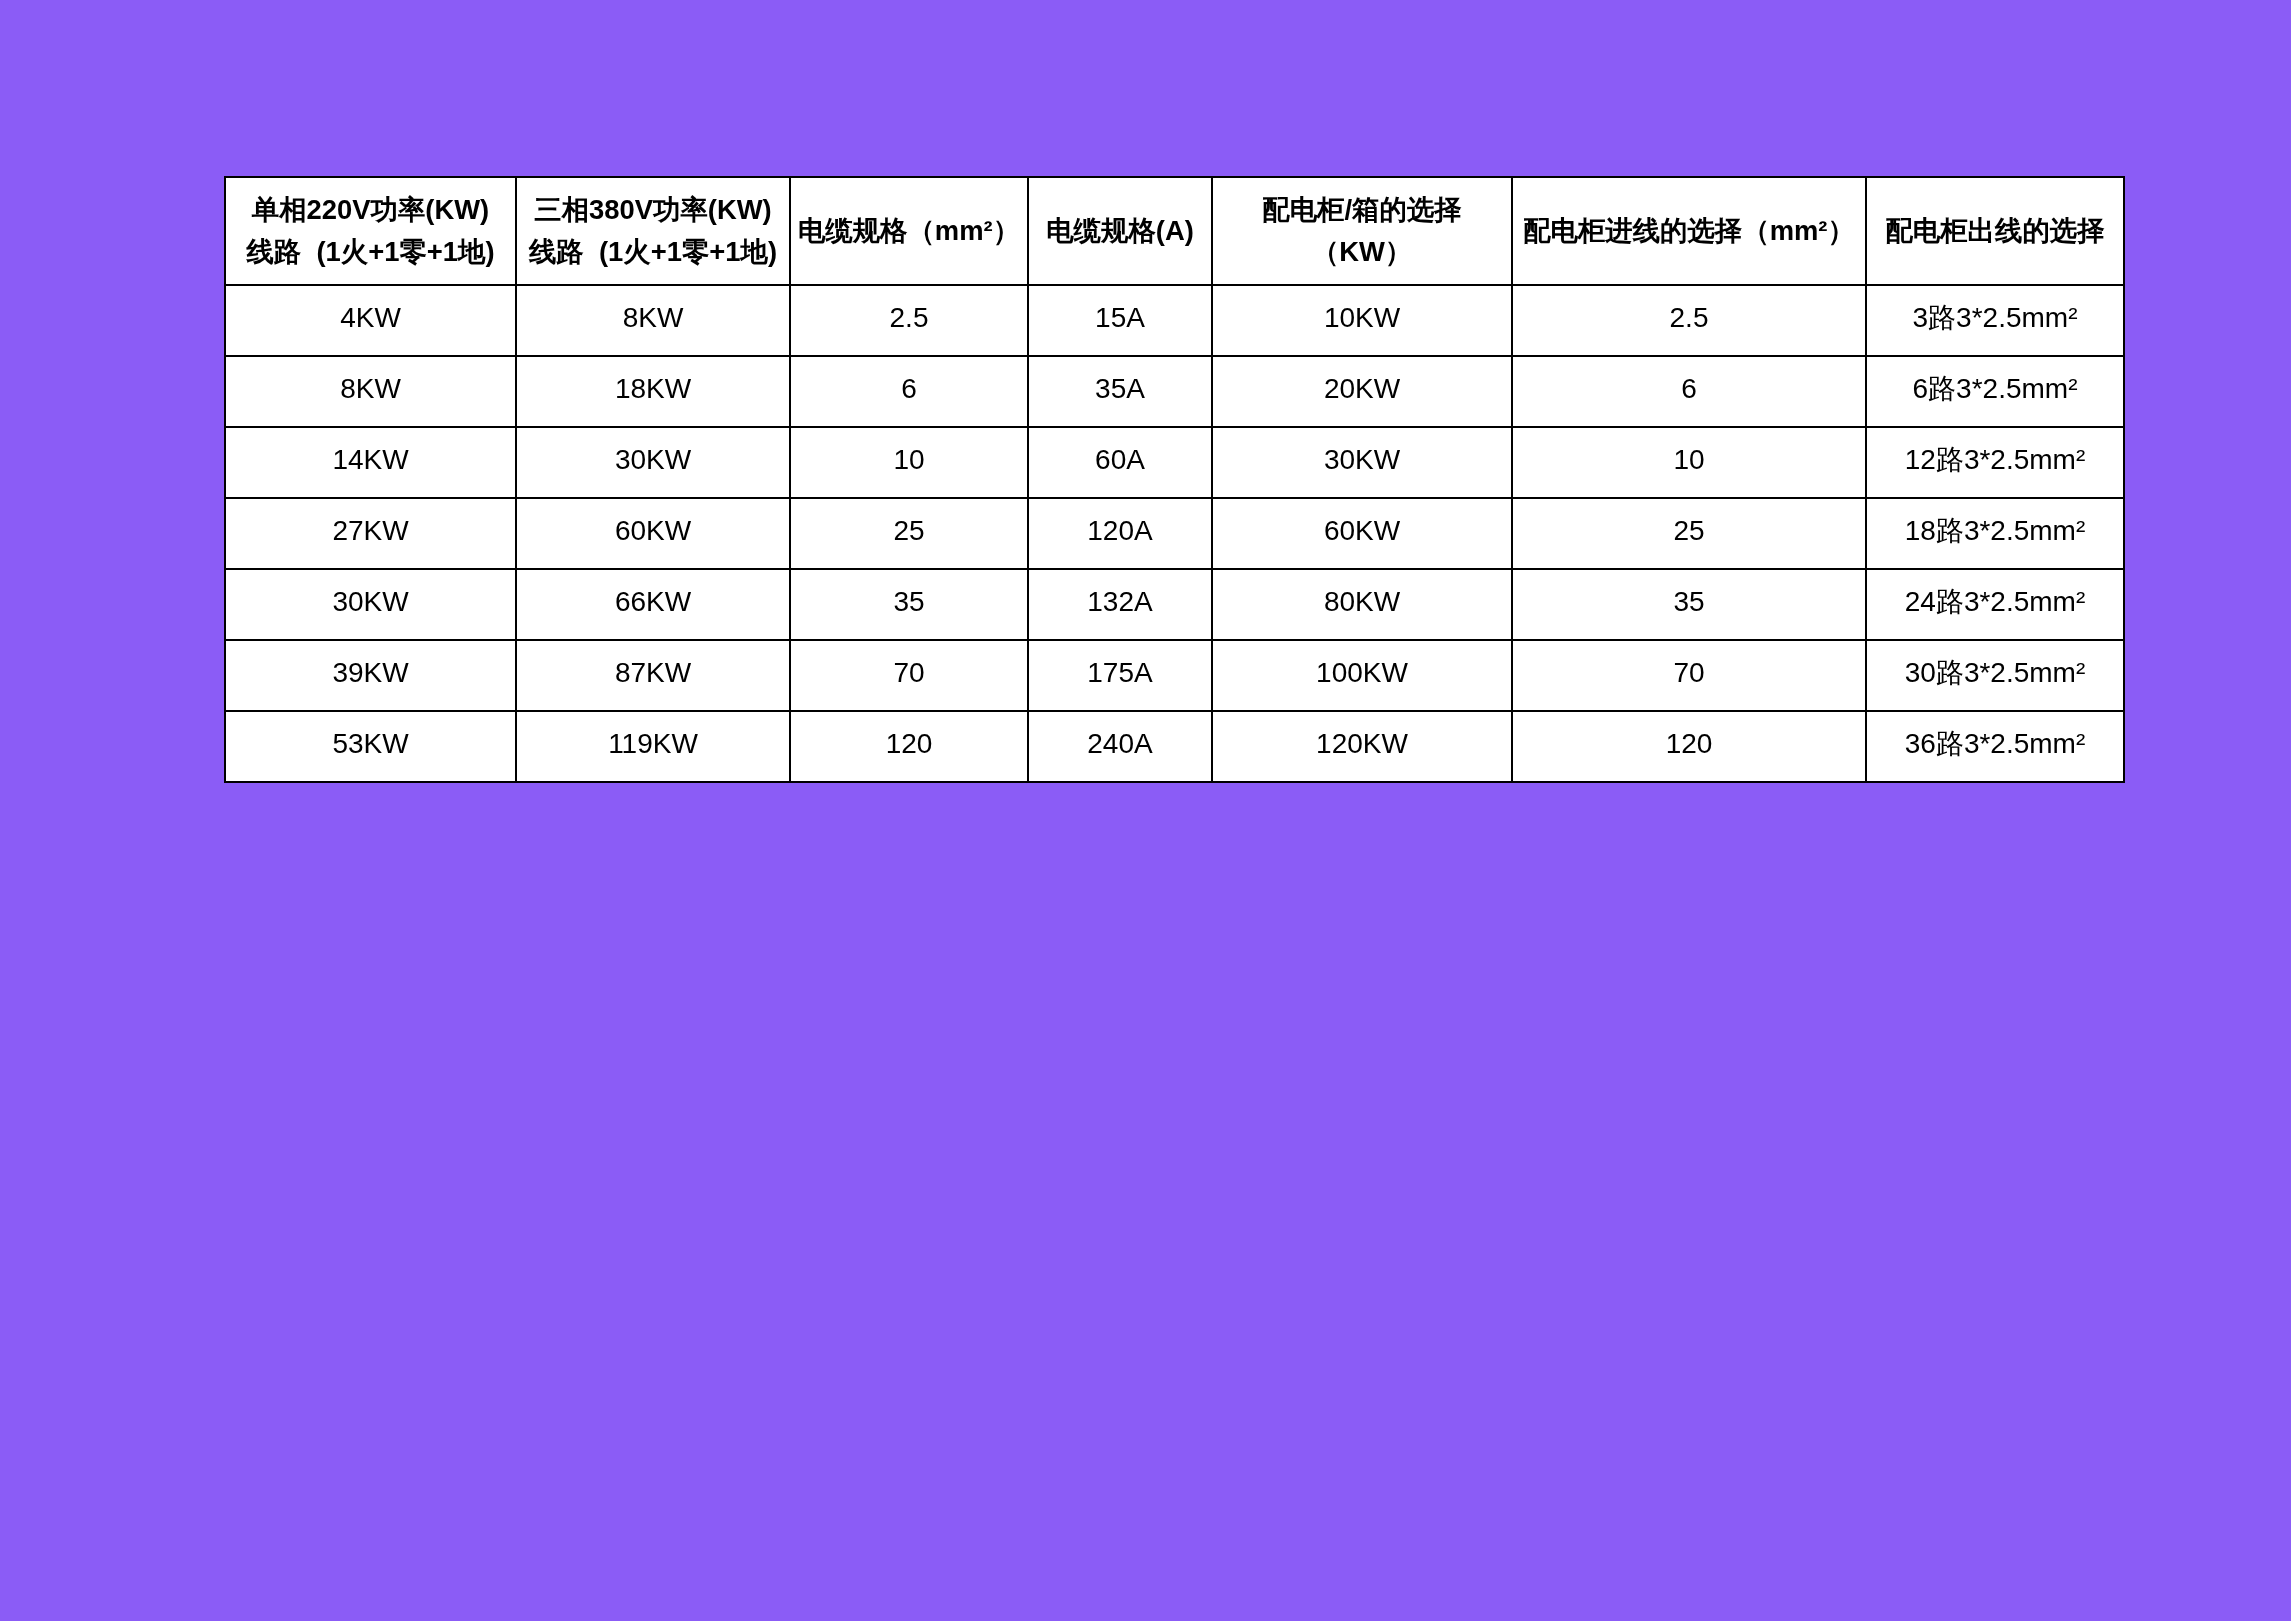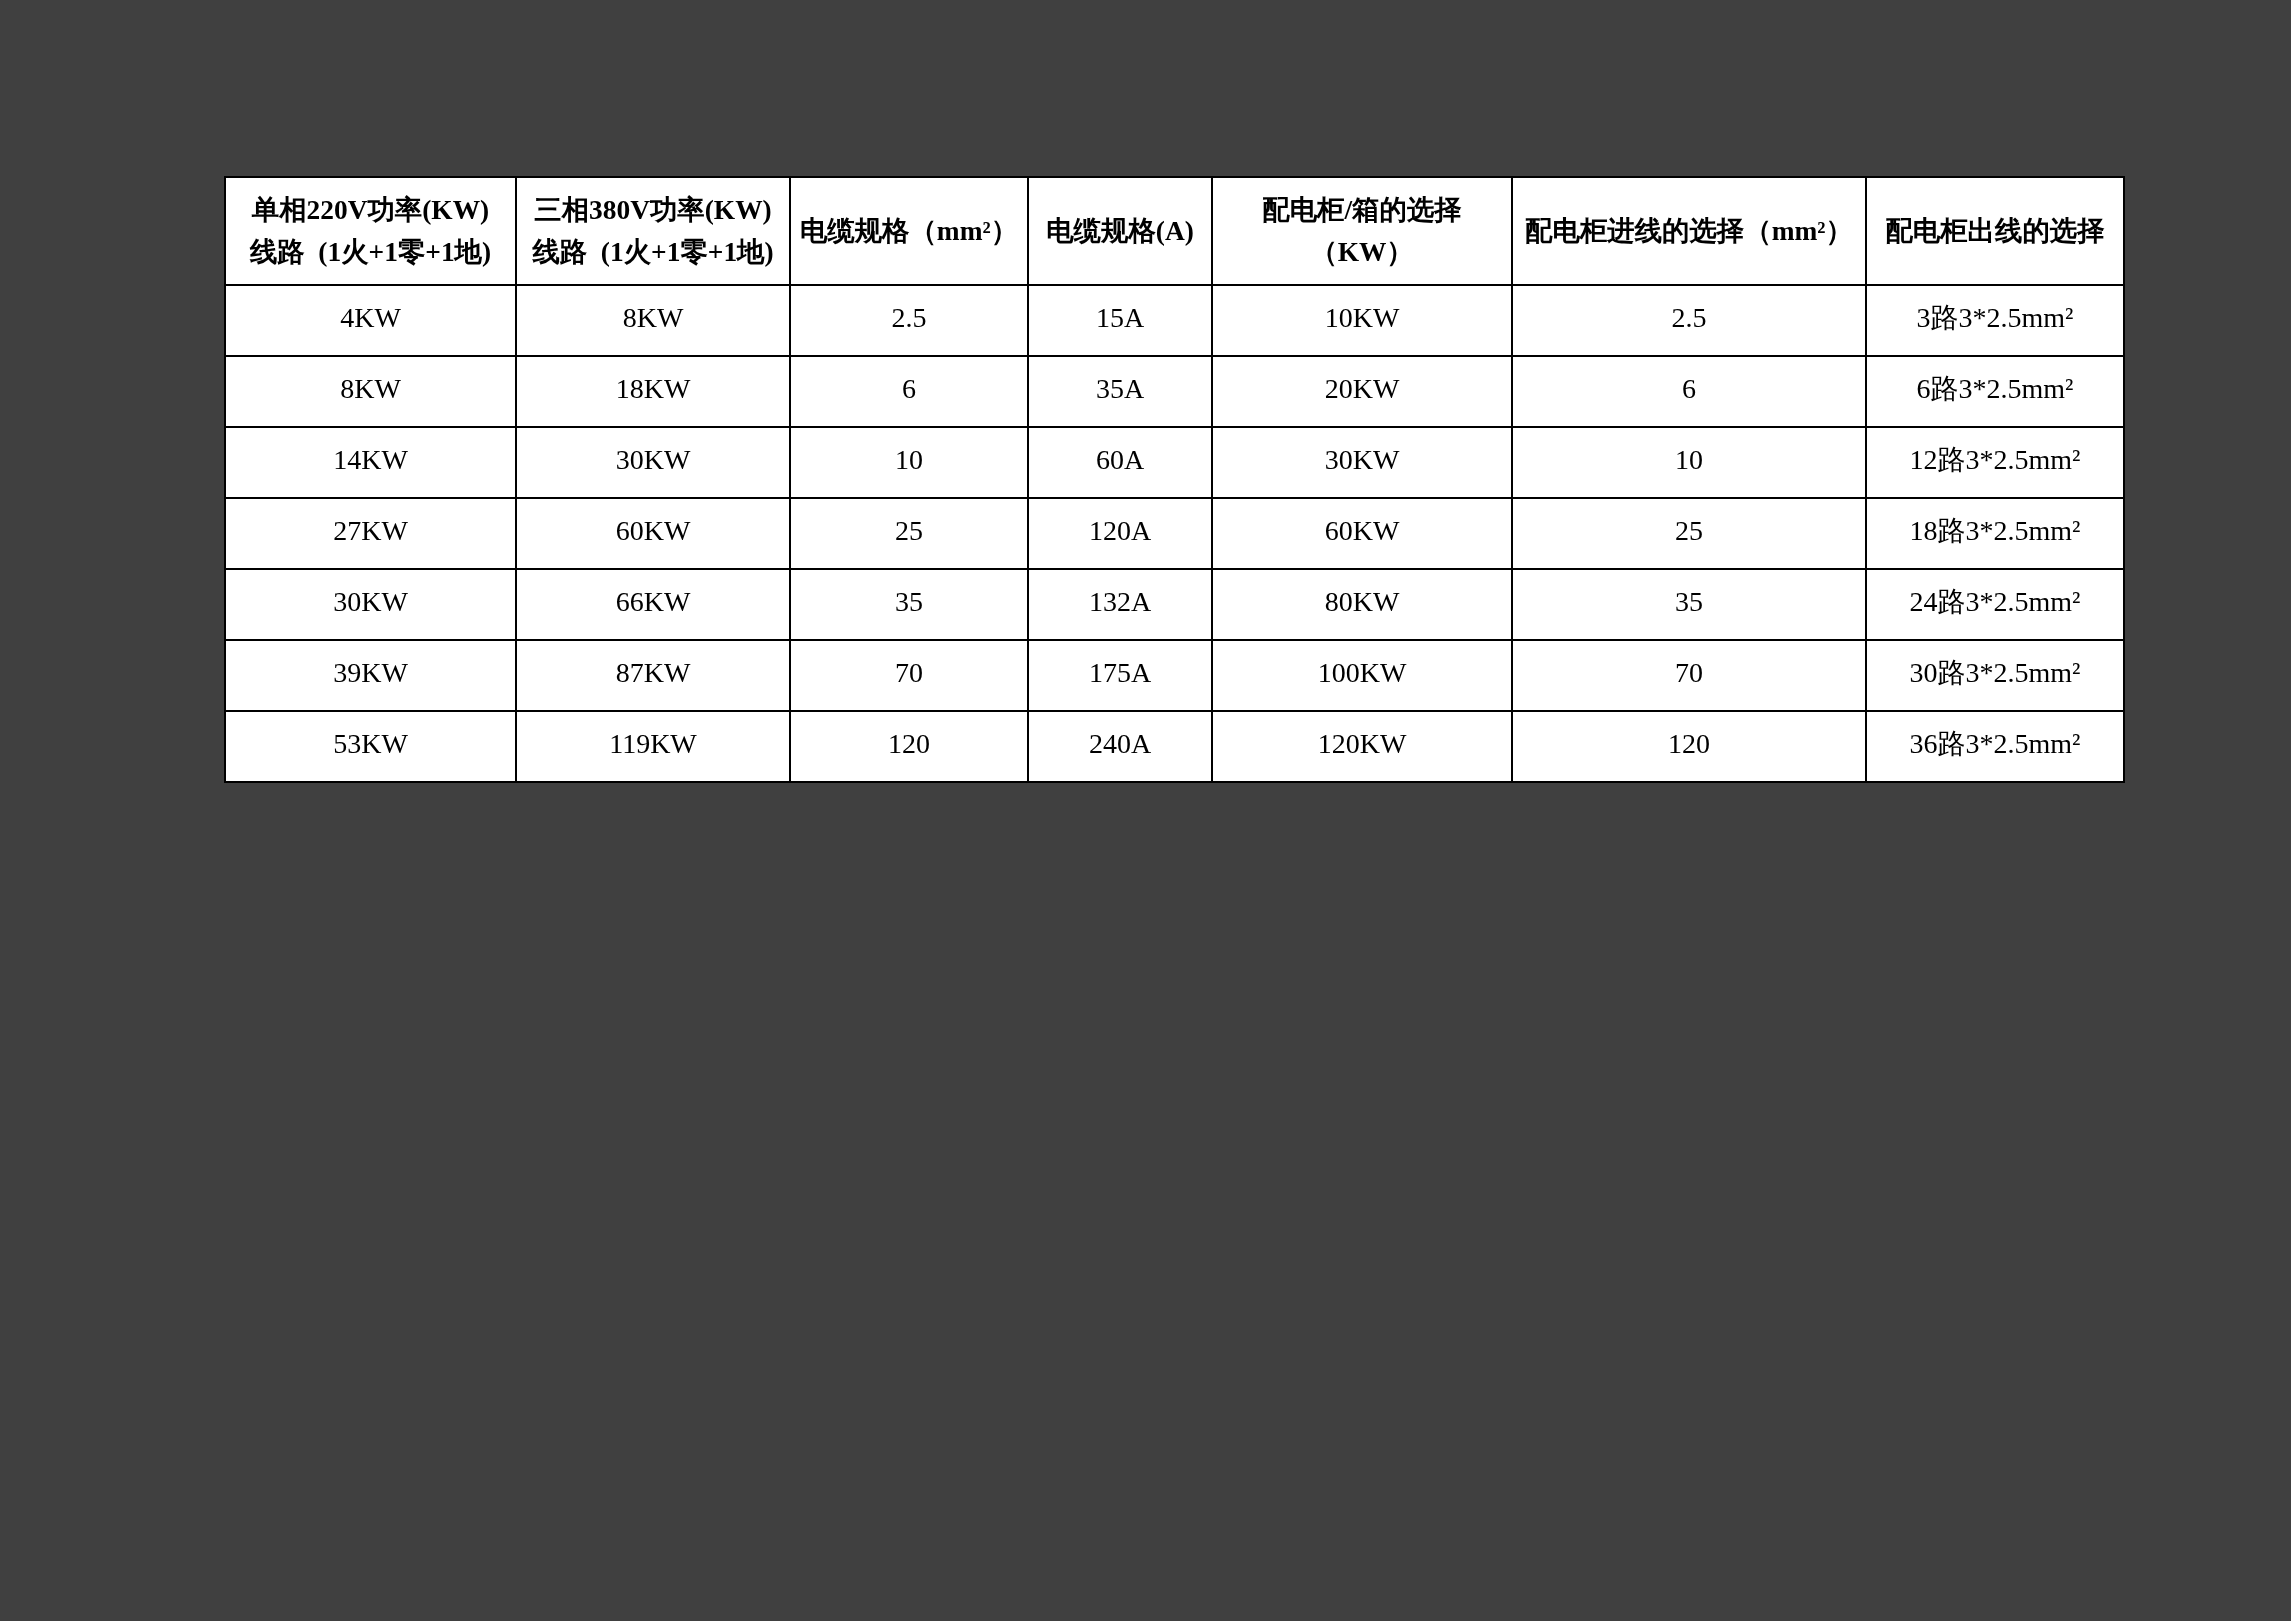--- a/index.html
+++ b/index.html
@@ -11,22 +11,21 @@
   body {
     width: 2292px;
     height: 1621px;
     position: relative;
     font-family: "Liberation Sans", "DejaVu Sans", sans-serif;
     color: #000000;
   }
   .page {
     position: absolute;
     inset: 0;
-    background: #404040;
-    font-family: Liberation Serif, serif;
+    background: #8b5cf6;
   }
   table.spec-table {
     position: absolute;
     left: 224px;
     top: 176px;
     border-collapse: collapse;
     table-layout: fixed;
     background: #ffffff;
     border: 2.9px solid #000000;
   }

